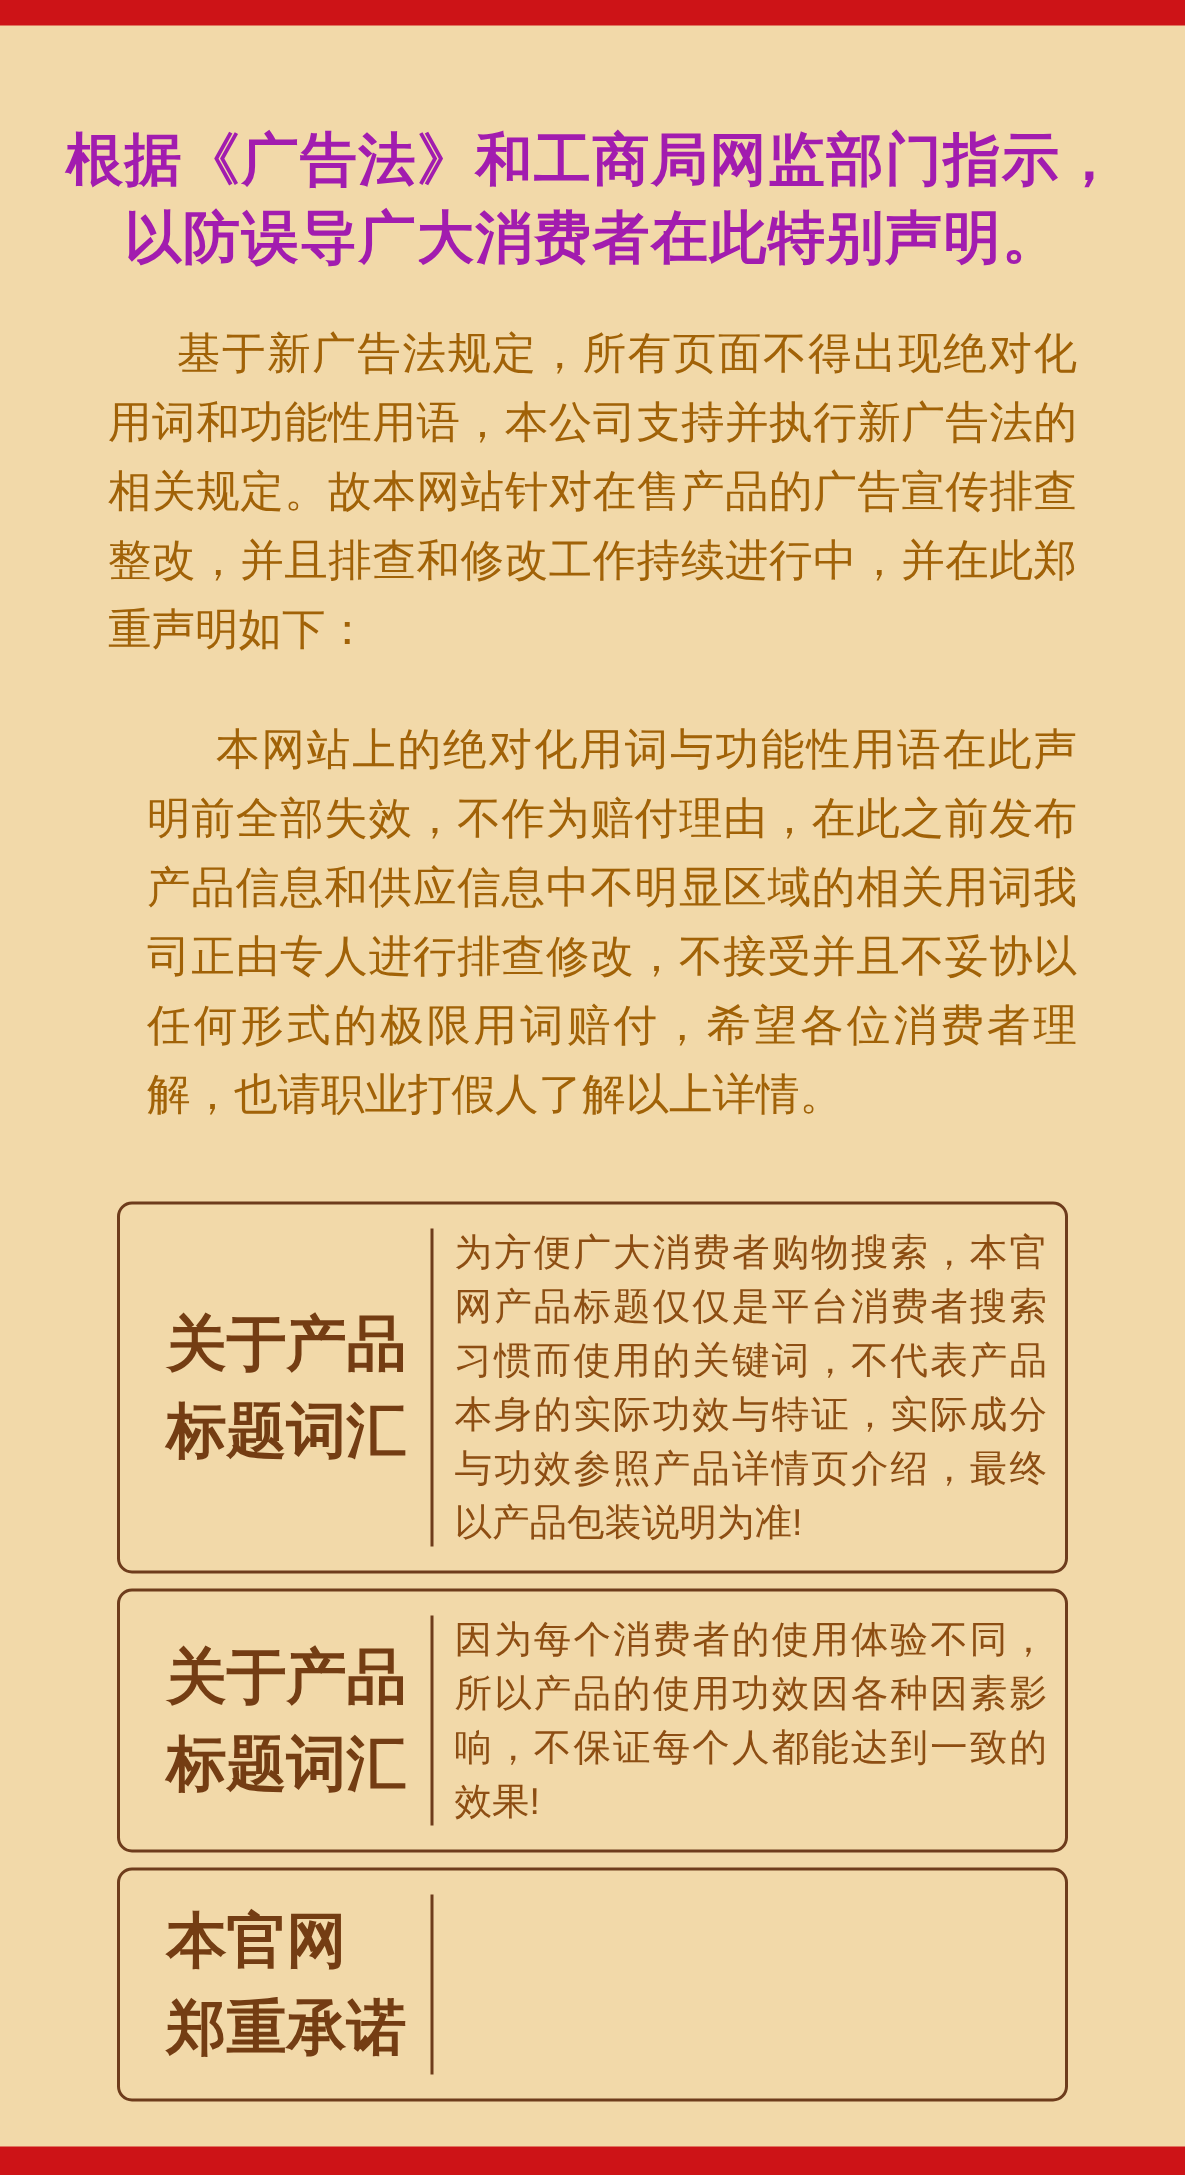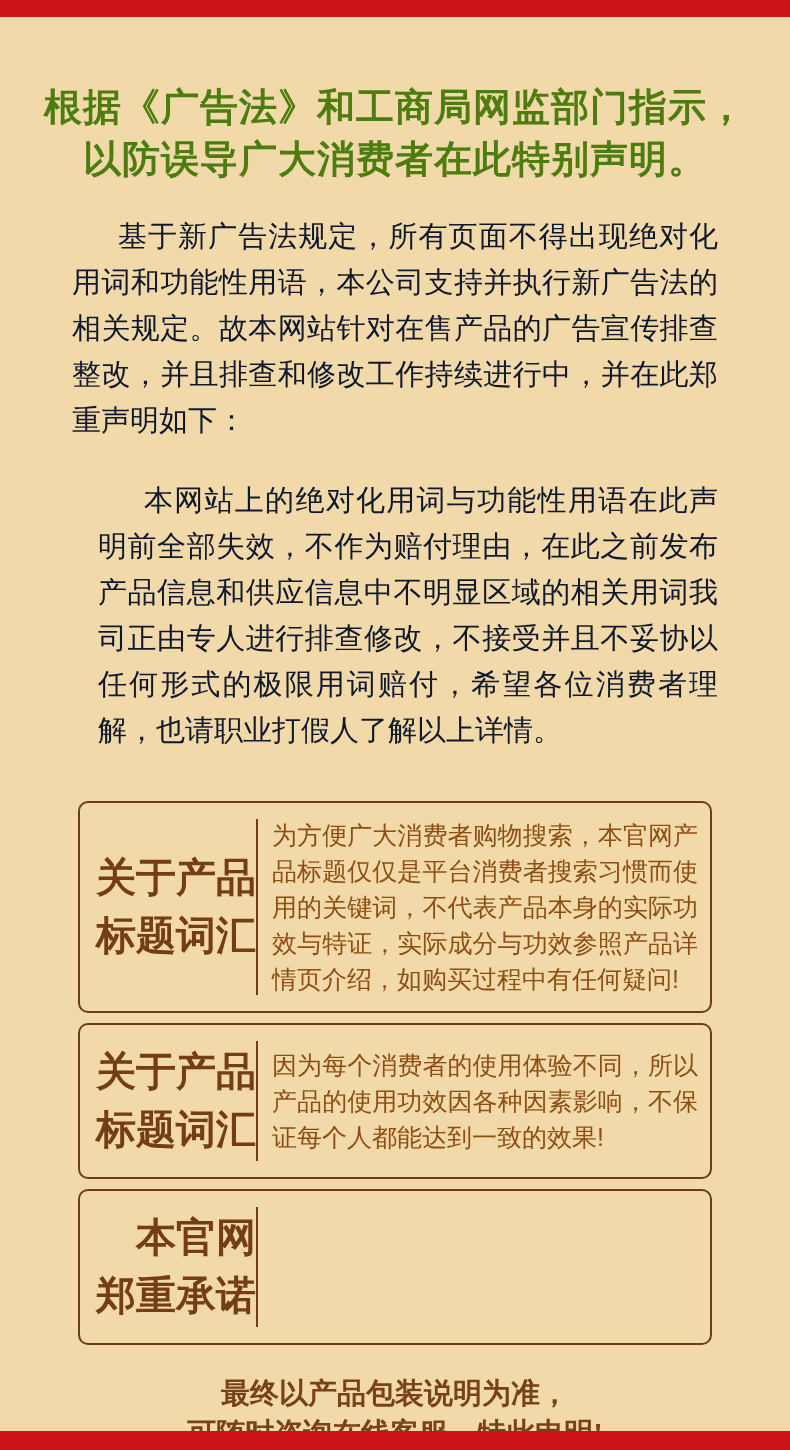--- a/index.html
+++ b/index.html
@@ -18,29 +18,29 @@
   }
   .red-bar.top { height: 17px; }
   .red-bar.bottom {
     position: absolute;
     left: 0; bottom: 0;
     height: 19px;
   }
   .page-title {
     margin-top: 64px;
     text-align: center;
-    color: #4d7c0f;
+    color: #a21caf;
     font-size: 38px;
     font-weight: bold;
     line-height: 52px;
     letter-spacing: 1px;
   }
   .intro {
     margin: 0 72px;
-    color: #0f172a;
+    color: #a16207;
     font-size: 29px;
     line-height: 46px;
     text-align: justify;
   }
   .intro p { text-indent: 46px; }
   .intro p.p1 { margin-top: 28px; }
   .intro p.p2 { margin-top: 34px; margin-left: 26px; }
   .boxes {
     margin: 48px 0 0 78px;
     width: 634px;
@@ -49,26 +49,27 @@
     display: flex;
     align-items: center;
     border: 2px solid #6e3c1c;
     border-radius: 10px;
     margin-bottom: 10px;
     background: transparent;
   }
   .notice-box .label {
     width: 176px;
     flex: 0 0 176px;
-    text-align: right;
+    text-align: left;
     color: #743d13;
     font-size: 40px;
     font-weight: bold;
     line-height: 58px;
     padding: 18px 0;
+    margin-left: 31px;
   }
   .notice-box .divider {
     width: 2px;
     align-self: stretch;
     margin: 16px 0;
     background: #6e3c1c;
   }
   .notice-box .box-text {
     flex: 1;
     padding: 14px 12px 14px 14px;
@@ -106,21 +107,21 @@
 </div>
 
 <div class="boxes">
 
   <div class="notice-box box-1">
     <div class="label">
       <span>关于产品</span><br>
       <span>标题词汇</span>
     </div>
     <div class="divider"></div>
-    <div class="box-text">为方便广大消费者购物搜索，本官网产品标题仅仅是平台消费者搜索习惯而使用的关键词，不代表产品本身的实际功效与特证，实际成分与功效参照产品详情页介绍，如购买过程中有任何疑问!</div>
+    <div class="box-text">为方便广大消费者购物搜索，本官网产品标题仅仅是平台消费者搜索习惯而使用的关键词，不代表产品本身的实际功效与特证，实际成分与功效参照产品详情页介绍，最终以产品包装说明为准!</div>
   </div>
 
   <div class="notice-box box-2">
     <div class="label">
       <span>关于产品</span><br>
       <span>标题词汇</span>
     </div>
     <div class="divider"></div>
     <div class="box-text">因为每个消费者的使用体验不同，所以产品的使用功效因各种因素影响，不保证每个人都能达到一致的效果!</div>
   </div>

